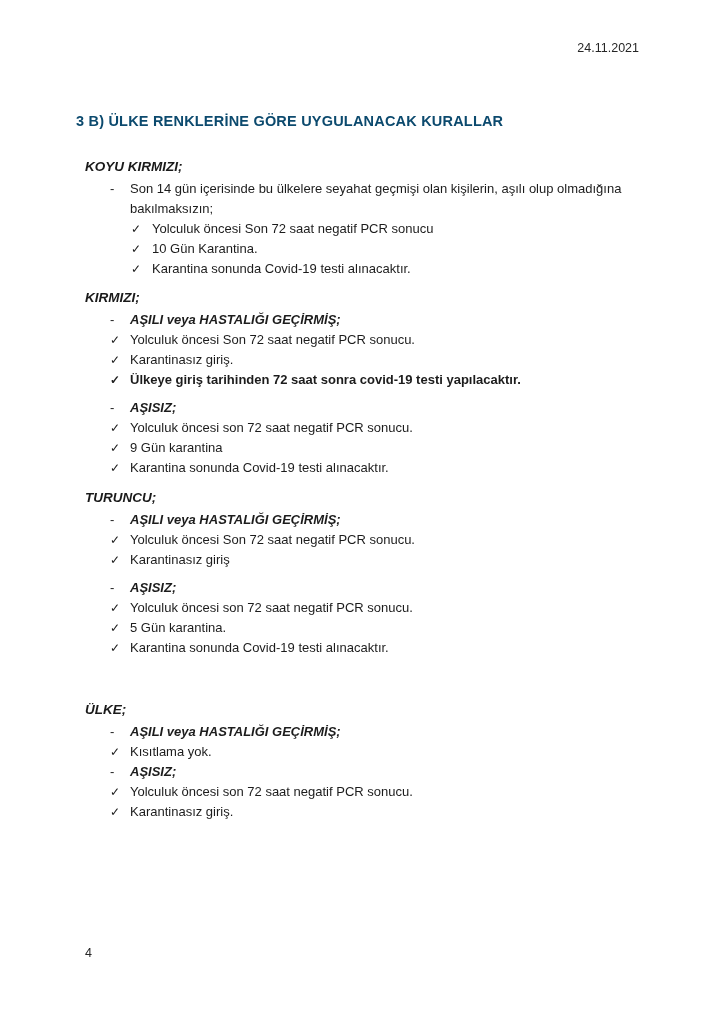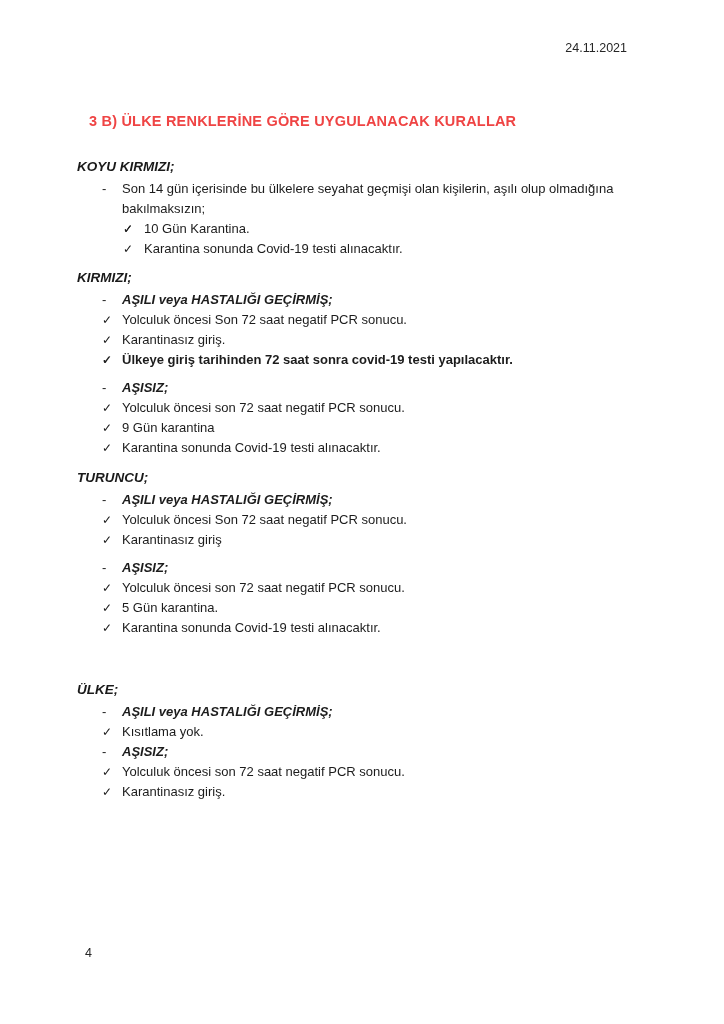--- a/index.html
+++ b/index.html
@@ -10,37 +10,37 @@
     margin: 0 auto;
     background: #ffffff;
     color: #1c1c1c;
     font-family: "Liberation Sans", sans-serif;
     font-size: 13px;
     overflow: hidden;
   }
   .doc-date {
     position: absolute;
     top: 41px;
-    right: 97px;
+    right: 85px;
     font-size: 12.5px;
     color: #262626;
   }
   .doc-title {
     position: absolute;
     top: 113px;
-    left: 89px;
+    left: 76px;
     font-size: 14.5px;
     font-weight: 700;
     letter-spacing: 0.2px;
-    color: #ef4444;
+    color: #0c4a6e;
   }
   .content {
     position: absolute;
     top: 157px;
-    left: 77px;
+    left: 85px;
     width: 575px;
   }
   .section-heading {
     font-weight: 700;
     font-style: italic;
     font-size: 13.5px;
     line-height: 20px;
     margin-bottom: 2px;
     color: #1a1a1a;
   }
@@ -82,21 +82,21 @@
 </head>
 <body>
 
 <div class="page">
   <div class="doc-date">24.11.2021</div>
   <div class="doc-title">3 B) ÜLKE RENKLERİNE GÖRE UYGULANACAK KURALLAR</div>
   <div class="content" id="content">
       <div class="section">
         <div class="section-heading">KOYU KIRMIZI;</div>
         <div class="item dash-text"><span class="marker">-</span><span class="text">Son 14 gün içerisinde bu ülkelere seyahat geçmişi olan kişilerin, aşılı olup olmadığına bakılmaksızın;</span></div>
-        <div class="item check2"><span class="marker">✓</span></div>
+        <div class="item check2"><span class="marker">✓</span><span class="text">Yolculuk öncesi Son 72 saat negatif PCR sonucu</span></div>
         <div class="item check2"><span class="marker">✓</span><span class="text">10 Gün Karantina.</span></div>
         <div class="item check2"><span class="marker">✓</span><span class="text">Karantina sonunda Covid-19 testi alınacaktır.</span></div>
       </div>
       <div class="section">
         <div class="section-heading">KIRMIZI;</div>
         <div class="item dash-sub"><span class="marker">-</span><span class="text">AŞILI veya HASTALIĞI GEÇİRMİŞ;</span></div>
         <div class="item check"><span class="marker">✓</span><span class="text">Yolculuk öncesi Son 72 saat negatif PCR sonucu.</span></div>
         <div class="item check"><span class="marker">✓</span><span class="text">Karantinasız giriş.</span></div>
         <div class="item check-bold"><span class="marker">✓</span><span class="text">Ülkeye giriş tarihinden 72 saat sonra covid-19 testi yapılacaktır.</span></div>
         <div class="item spacer"></div>

